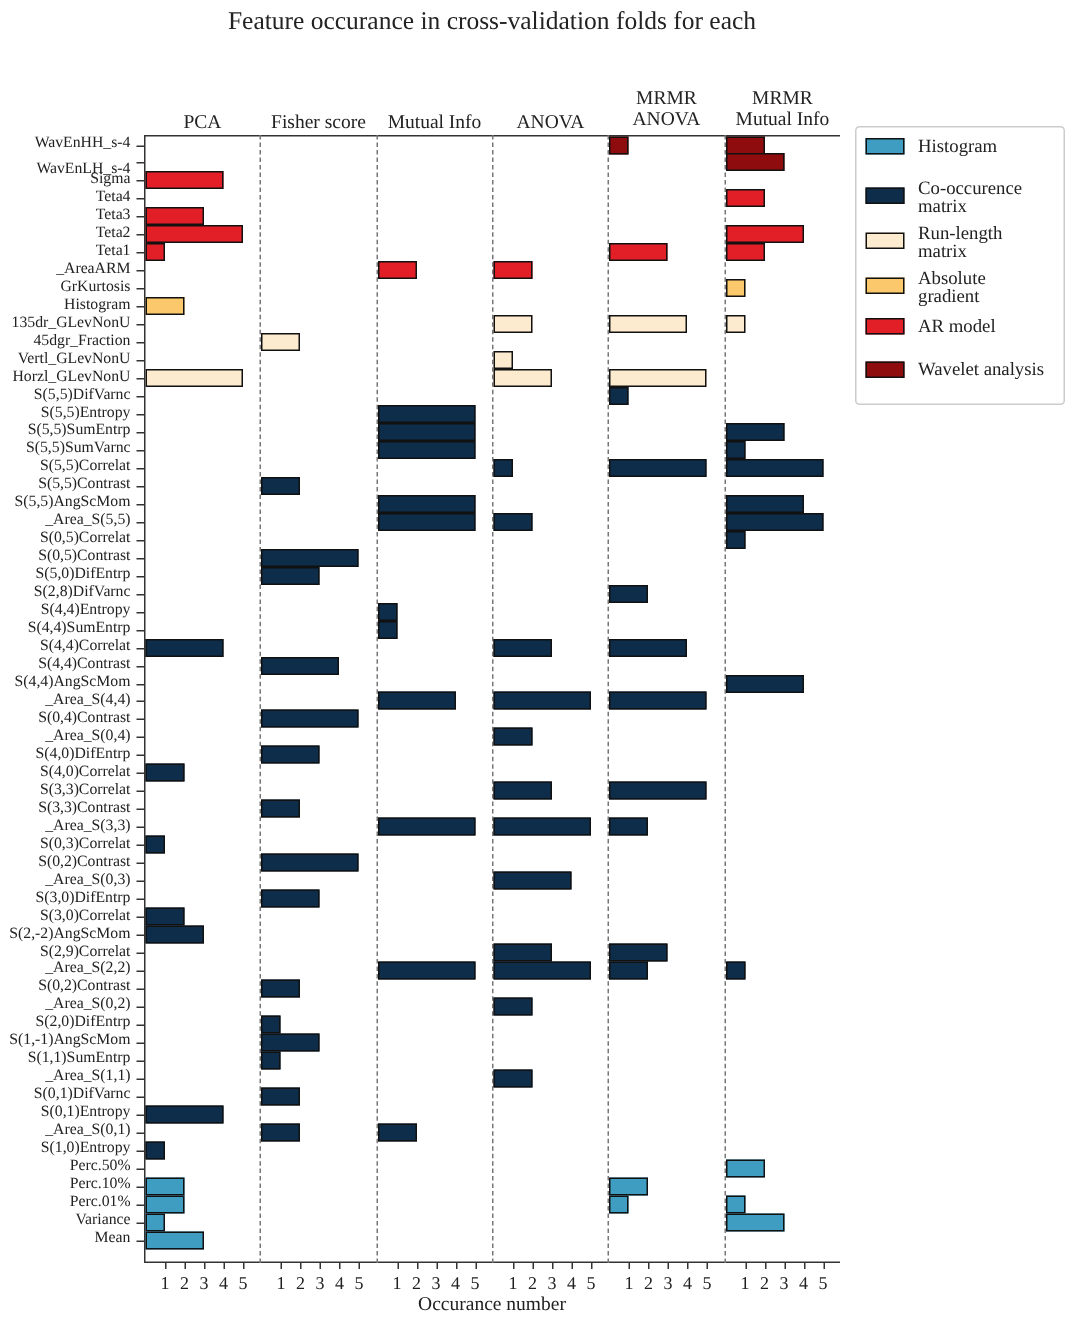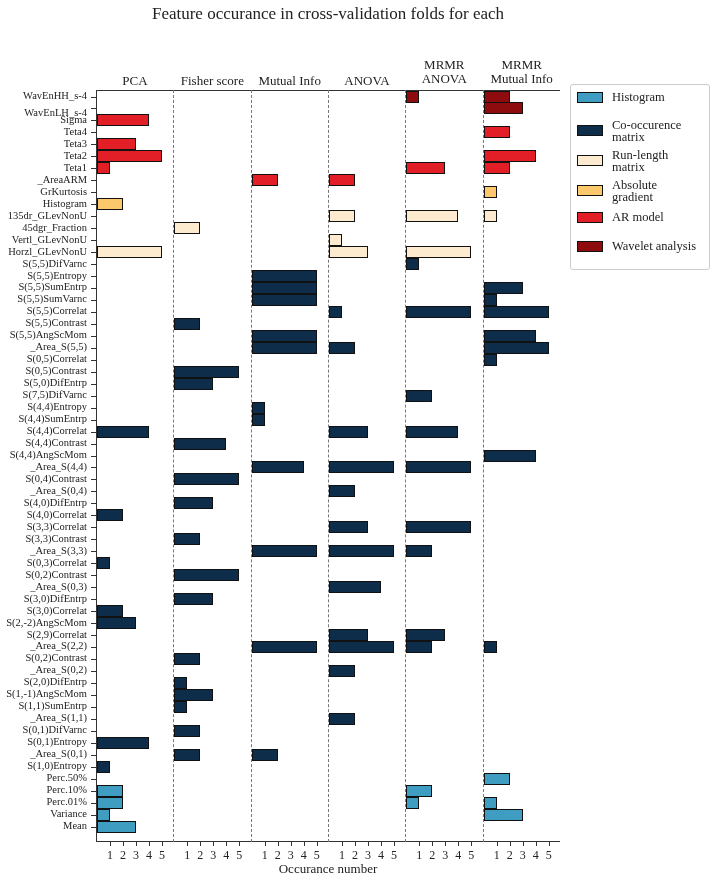--- a/index.html
+++ b/index.html
@@ -104,21 +104,21 @@
     <div class="ylab" style="top: 329.344px;">S(5,5)AngScMom</div>
     <div class="ytick" style="top: 335.844px;"></div>
     <div class="ylab" style="top: 341.311px;">_Area_S(5,5)</div>
     <div class="ytick" style="top: 347.811px;"></div>
     <div class="ylab" style="top: 353.279px;">S(0,5)Correlat</div>
     <div class="ytick" style="top: 359.779px;"></div>
     <div class="ylab" style="top: 365.246px;">S(0,5)Contrast</div>
     <div class="ytick" style="top: 371.746px;"></div>
     <div class="ylab" style="top: 377.213px;">S(5,0)DifEntrp</div>
     <div class="ytick" style="top: 383.713px;"></div>
-    <div class="ylab" style="top: 389.18px;">S(7,5)DifVarnc</div>
+    <div class="ylab" style="top: 389.18px;">S(2,8)DifVarnc</div>
     <div class="ytick" style="top: 395.68px;"></div>
     <div class="ylab" style="top: 401.148px;">S(4,4)Entropy</div>
     <div class="ytick" style="top: 407.648px;"></div>
     <div class="ylab" style="top: 413.115px;">S(4,4)SumEntrp</div>
     <div class="ytick" style="top: 419.615px;"></div>
     <div class="ylab" style="top: 425.082px;">S(4,4)Correlat</div>
     <div class="ytick" style="top: 431.582px;"></div>
     <div class="ylab" style="top: 437.049px;">S(4,4)Contrast</div>
     <div class="ytick" style="top: 443.549px;"></div>
     <div class="ylab" style="top: 449.016px;">S(4,4)AngScMom</div>

